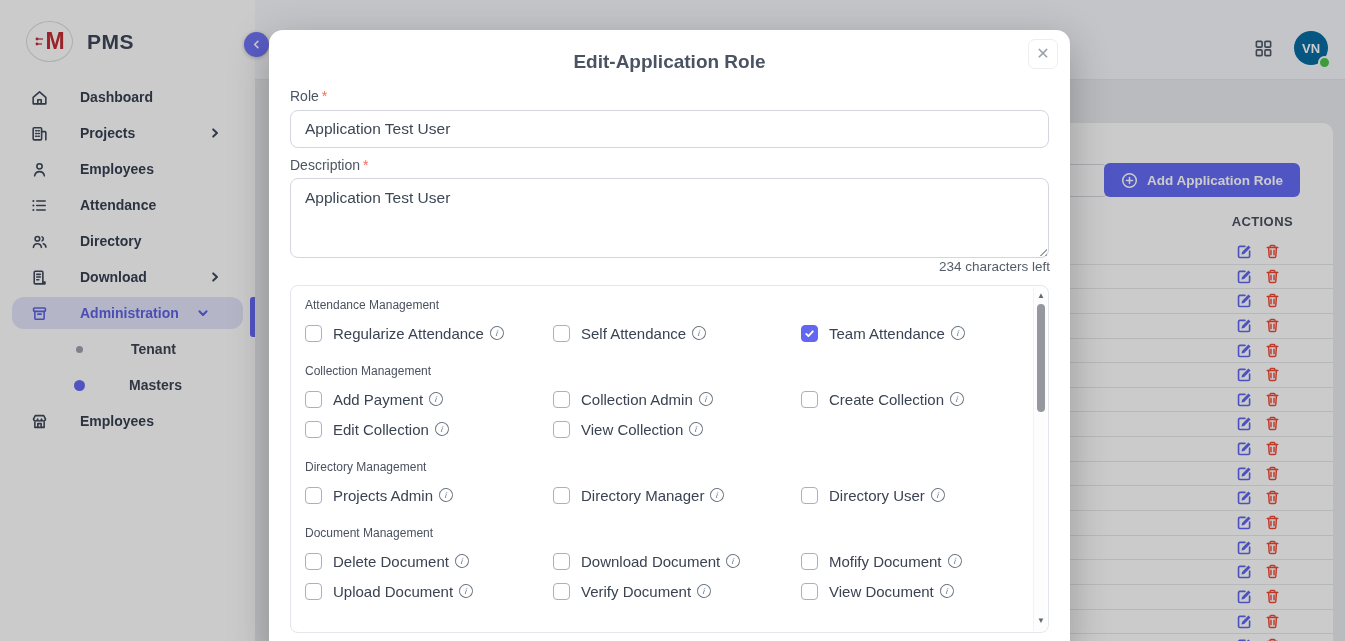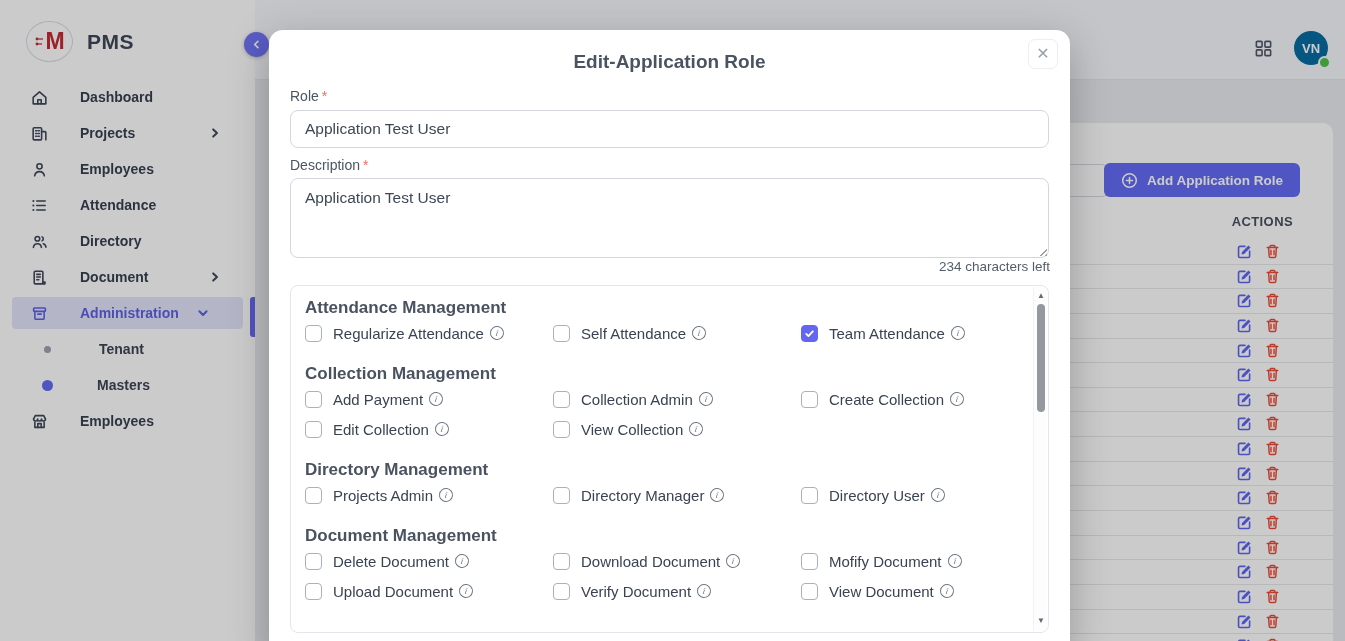--- a/index.html
+++ b/index.html
@@ -13,23 +13,23 @@
                display:flex; align-items:center; justify-content:center; gap:1px; }
   .logo-m { color:#c0272d; font-size:23px; font-weight:800; letter-spacing:-1px; }
   .brand-name { font-size:21px; font-weight:700; color:#3b4454; letter-spacing:.5px; }
 
   .nav { position:absolute; top:79px; left:0; right:0; }
   .nav-item, .nav-sub { position:relative; height:36px; display:flex; align-items:center; cursor:pointer; }
   .nav-item { padding-left:30px;gap:18px; }
   .nav-item .nicon { width:19px; height:19px; display:inline-flex; margin-right:13px; color:#3b4556; }
   .nav-item .nlabel { font-size:14px; font-weight:600; color:#333d4e; }
   .nav-item .nchev { position:absolute; right:34px; display:inline-flex; color:#3b4556; }
-  .nav-item.active { margin:2px 12px; height:32px; padding-left:18px; background:#e2e4fa; border-radius:4px; }
+  .nav-item.active { margin:2px 12px; height:32px; padding-left:18px; background:#e2e4fa; border-radius:12px; }
   .nav-item.active .nlabel, .nav-item.active .nicon, .nav-item.active .nchev { color:#5a5fe0; }
-  .nav-sub { padding-left:44px; }
+  .nav-sub { padding-left:44px;margin-left:32px; }
   .nav-sub .dot { width:7px; height:7px; border-radius:50%; background:#9aa1ab; margin-right:48px; }
   .nav-sub.active .dot { width:11px; height:11px; background:#6366f1; margin-right:44px; margin-left:-2px; }
   .nav-sub .nlabel { font-size:14px; font-weight:600; color:#39424f; }
   .active-bar { position:absolute; right:0; top:297px; width:5px; height:40px; background:#6366f1; border-radius:3px 0 0 3px; }
 
   .collapse-btn { position:absolute; left:244px; top:32px; width:25px; height:25px; border-radius:50%;
                   background:#6e71f5; border:none; color:#fff; display:flex; align-items:center; justify-content:center;
                   z-index:3; cursor:pointer; box-shadow:0 1px 4px rgba(0,0,0,.25); }
 
   .topbar { position:absolute; left:255px; right:0; top:0; height:80px; background:#f7f8fa; border-bottom:1px solid #e2e4e8; z-index:1; }
@@ -70,21 +70,21 @@
                padding:9px 14px; font-family:inherit; font-size:15.5px; color:#3d4756; resize:none; line-height:1.35; }
   .resize-grip { position:absolute; left:768px; top:216px; width:10px; height:10px; pointer-events:none;
                  background:repeating-linear-gradient(135deg, transparent 0 2px, #9aa1a9 2px 3.5px); 
                  clip-path:polygon(100% 0, 100% 100%, 0 100%); }
   .char-counter { position:absolute; top:229px; right:20px; font-size:13.5px; color:#535c69; }
 
   .perm-box { position:absolute; left:21px; top:255px; width:759px; height:348px; border:1px solid #e3e6ea; border-radius:8px; overflow:hidden; }
   .perm-scroll { position:absolute; inset:0 16px 0 0; padding:12px 0 0 14px; overflow:hidden; }
   .perm-section { margin-top:16px; }
   .perm-section:first-child { margin-top:0; }
-  .perm-title { font-size:17px; font-weight:700; color:#4a5260; height:20px; }
+  .perm-title { font-size:12px; font-weight:400; color:#4a5260; height:20px; }
   .perm-grid { display:grid; grid-template-columns:248px 248px 1fr; }
   .perm-item { height:30px; display:flex; align-items:center; cursor:pointer; }
   .cbox { width:17px; height:17px; border:1.5px solid #a9b1bd; border-radius:4px; background:#fff; flex:0 0 17px;
           display:flex; align-items:center; justify-content:center; }
   .cbox.checked { background:#6366f1; border-color:#6366f1; }
   .perm-item .plabel { margin-left:11px; font-size:15px; color:#3a4352; white-space:nowrap; }
   .info-i { margin-left:6px; width:14px; height:14px; border:1.2px solid #6f7986; border-radius:50%; color:#6f7986;
             font-size:9.5px; font-style:italic; font-family:"Liberation Serif", serif; display:inline-flex;
             align-items:center; justify-content:center; flex:0 0 14px; transform:rotate(8deg); }
   .fake-scrollbar { position:absolute; top:1px; right:1px; bottom:1px; width:14px; background:#fdfdfd; border-left:1px solid #f1f2f4; border-radius:0 7px 7px 0; }
@@ -165,21 +165,21 @@
         <span class="nlabel">Directory</span>
       </div>
       <div class="nav-item">
         <span class="nicon">
           <svg width="19" height="19" viewBox="0 0 18 18" fill="none" stroke="currentColor" stroke-width="1.5" stroke-linecap="round" stroke-linejoin="round">
             <rect x="4" y="3" width="8.2" height="12" rx="1"></rect>
             <path d="M6.4 6h3.4M6.4 8.6h3.4M6.4 11.2h2"></path>
             <path d="M12.2 13.4h2V15h-2z"></path>
           </svg>
         </span>
-        <span class="nlabel">Document</span>
+        <span class="nlabel">Download</span>
         <span class="nchev">
           <svg width="12" height="12" viewBox="0 0 12 12" fill="none" stroke="currentColor" stroke-width="2" stroke-linecap="round" stroke-linejoin="round">
             <path d="M4.2 2.4L8 6l-3.8 3.6"></path>
           </svg>
         </span>
       </div>
       <div class="nav-item active">
         <span class="nicon">
           <svg width="19" height="19" viewBox="0 0 18 18" fill="none" stroke="currentColor" stroke-width="1.5" stroke-linecap="round" stroke-linejoin="round">
             <rect x="3.4" y="3.8" width="11.2" height="3.2" rx=".8"></rect>

